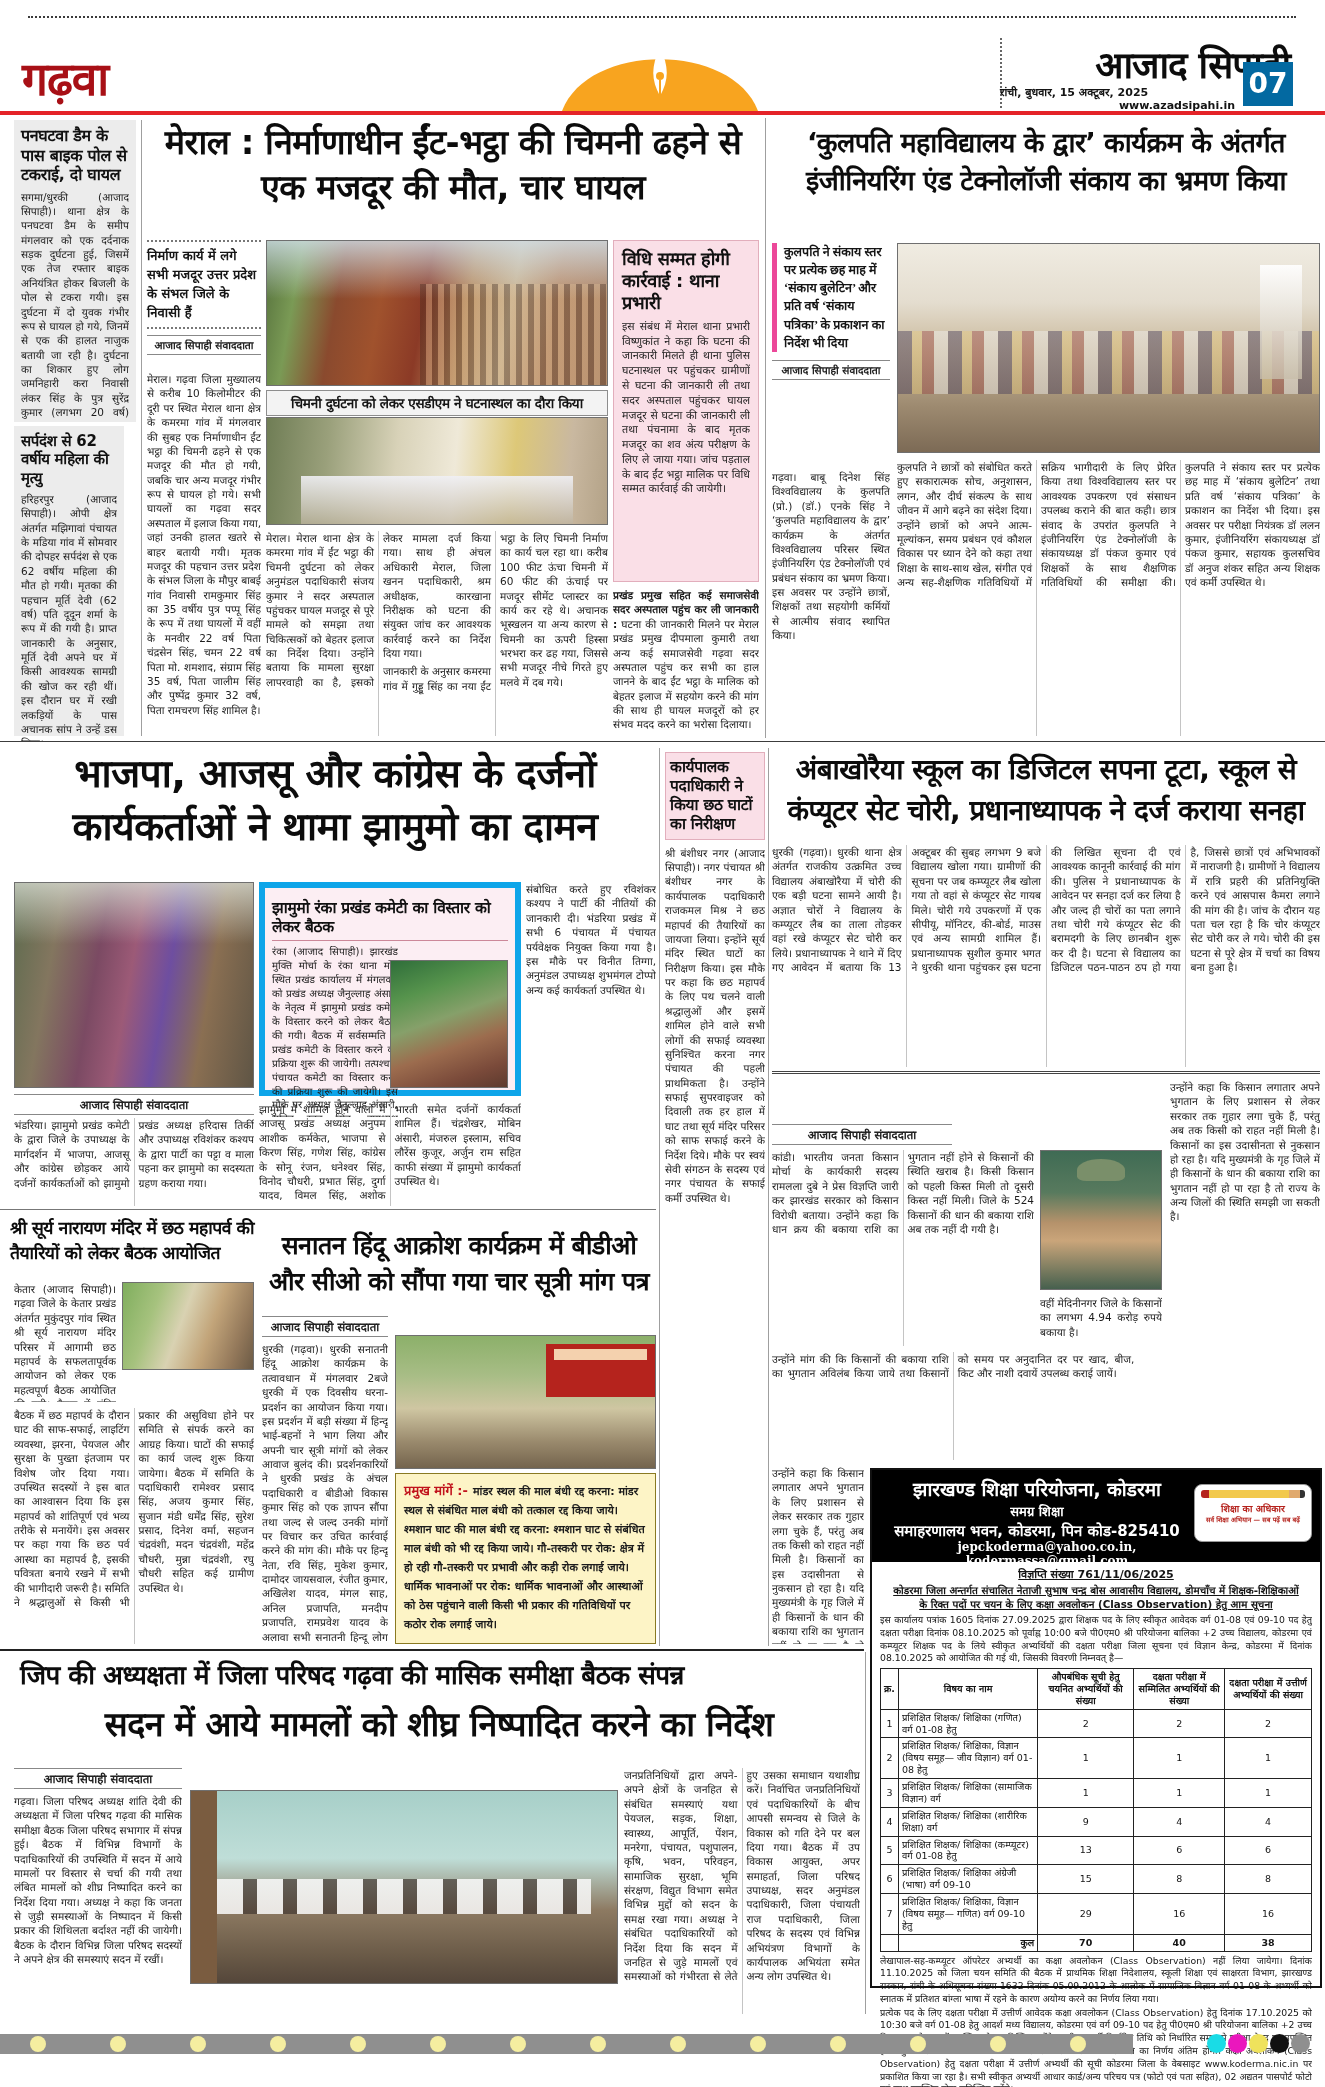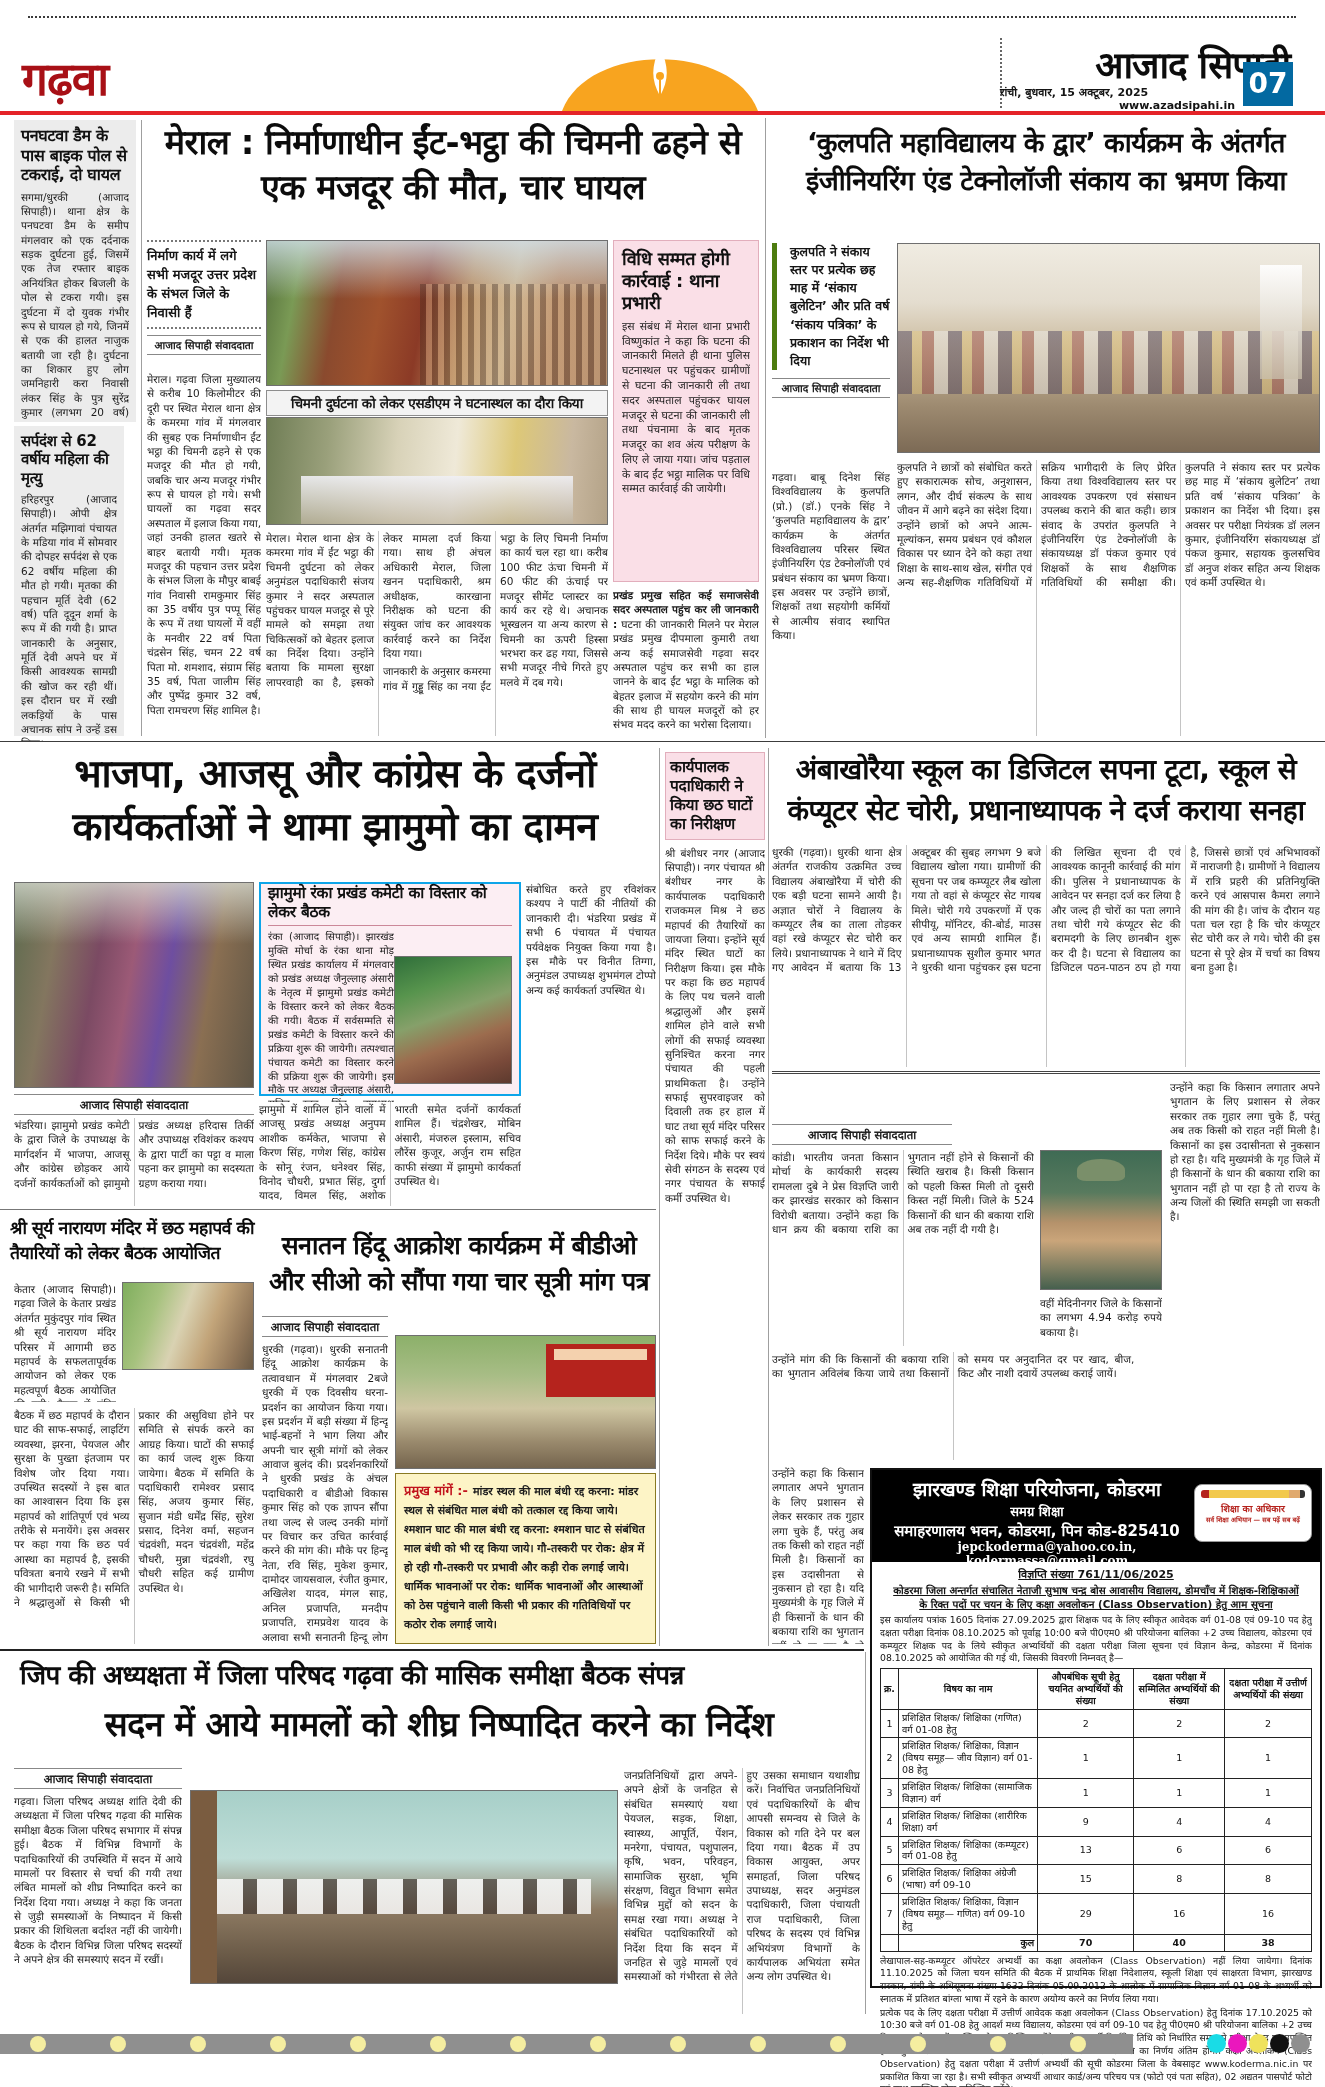--- a/index.html
+++ b/index.html
@@ -16,21 +16,21 @@
   .hl{font-weight:900;color:#0c0c0c;text-align:center;letter-spacing:-0.5px;}
   .byline{font-weight:700;font-size:11.5px;text-align:center;border-top:1px solid #888;border-bottom:1px solid #888;padding:2px 0;color:#222;background:#fff;}
   .vr{width:0;border-left:1px solid #9f9f9f;}
   .hrule{height:0;border-top:1px solid #3c3c3c;}
   .photo{border:1px solid #6f6f6f;overflow:hidden;}
   .graybox{background:#ececec;padding:6px 7px;}
   .pink{background:#fadfe7;}
   .boxtitle{font-weight:900;font-size:17px;line-height:1.22;letter-spacing:-0.3px;color:#111;}
   .capbar{font-weight:900;font-size:13.5px;text-align:center;background:#f3f3f3;border:1px solid #8d8d8d;padding:3px 2px;letter-spacing:-0.3px;}
   .subhead{font-weight:700;font-size:13px;line-height:1.45;color:#151515;}
-  .redbar{border-left:5px solid #4d7c0f;padding-left:13px;}
+  .redbar{border-left:5px solid #ec4899;padding-left:7px;font-family:Liberation Serif, serif;}
   .dotted-sep{border-bottom:2px dotted #777;}
   .ad{border:2.5px solid #111;background:#fff;}
   .adhead{background:#000;color:#fff;}
   .adtable{border-collapse:collapse;width:100%;font-size:9.5px;line-height:1.25;}
   .adtable th,.adtable td{border:1px solid #222;padding:2px 3px;vertical-align:middle;}
   .adtable th{font-weight:700;text-align:center;}
   .adtable td.num{text-align:center;}
   .adsmall{font-size:9.3px;line-height:1.38;text-align:justify;}
   .regbar{background:#8f8f8f;}
   .dot{border-radius:50%;position:absolute;}
@@ -123,21 +123,21 @@
   <div class="abs hrule" style="left:0;top:741px;width:1325px;"></div>
 
   <div class="abs hl" style="left:14px;top:748px;width:642px;font-size:39px;line-height:1.35;">भाजपा, आजसू और कांग्रेस के दर्जनों कार्यकर्ताओं ने थामा झामुमो का दामन</div>
 
   <div class="abs photo" style="left:14px;top:882px;width:240px;height:206px;background:linear-gradient(100deg,#5d6b4e 0%,#83765f 18%,#7b4a63 35%,#9c5a77 48%,#6e4ea0 62%,#8a6f52 78%,#5f5545 100%);">
     <div style="position:absolute;left:0;top:0;width:100%;height:30%;background:linear-gradient(180deg,rgba(220,225,215,.75),rgba(220,225,215,0));"></div>
   </div>
   <div class="abs byline" style="left:14px;top:1094px;width:240px;">आजाद सिपाही संवाददाता</div>
   <div class="abs bt c2" style="left:14px;top:1118px;width:240px;height:88px;">भंडरिया। झामुमो प्रखंड कमेटी के द्वारा जिले के उपाध्यक्ष के मार्गदर्शन में भाजपा, आजसू और कांग्रेस छोड़कर आये दर्जनों कार्यकर्ताओं को झामुमो प्रखंड अध्यक्ष हरिदास तिर्की और उपाध्यक्ष रविशंकर कश्यप के द्वारा पार्टी का पट्टा व माला पहना कर झामुमो का सदस्यता ग्रहण कराया गया।</div>
 
-  <div class="abs" style="left:259px;top:882px;width:262px;height:214px;background:#fceef3;border:2px solid #0ea5e9;padding:0 7px;">
+  <div class="abs" style="left:259px;top:882px;width:262px;height:214px;background:#fceef3;border:6px solid #0ea5e9;padding:11px 7px;">
     <div class="boxtitle" style="font-size:15.5px;border-bottom:1px solid #c89;padding-bottom:3px;margin-bottom:4px;">झामुमो रंका प्रखंड कमेटी का विस्तार को लेकर बैठक</div>
     <div class="photo" style="position:absolute;right:7px;top:72px;width:118px;height:128px;background:linear-gradient(160deg,#2f6e3a 0%,#57944d 25%,#86a06a 45%,#9c6c4e 65%,#7a4a3a 85%,#5d3a2e 100%);"></div>
     <div class="bt" style="width:126px;height:172px;font-size:10.2px;">रंका (आजाद सिपाही)। झारखंड मुक्ति मोर्चा के रंका थाना मोड़ स्थित प्रखंड कार्यालय में मंगलवार को प्रखंड अध्यक्ष जैनुल्लाह अंसारी के नेतृत्व में झामुमो प्रखंड कमेटी के विस्तार करने को लेकर बैठक की गयी। बैठक में सर्वसम्मति से प्रखंड कमेटी के विस्तार करने की प्रक्रिया शुरू की जायेगी। तत्पश्चात पंचायत कमेटी का विस्तार करने की प्रक्रिया शुरू की जायेगी। इस मौके पर अध्यक्ष जैनुल्लाह अंसारी, सचिव रतन सिंह, उपाध्यक्ष पारसनाथ पासवान उर्फ भिखुल पासवान, जिला उपाध्यक्ष अल्लाउद्दीन अंसारी, सुरेश सिंह, युवा नेता पप्पू यादव, दीपक कुमार सोनी, श्यामलाल यादव, परसु, उपेंद्र, मेकलाल अंसारी, संजय प्रसाद, राधेश्याम सिंह सहित कई कार्यकर्ता मौजूद थे।</div>
   </div>
   <div class="abs bt c2" style="left:259px;top:1102px;width:262px;height:104px;">झामुमो में शामिल होने वालों में आजसू प्रखंड अध्यक्ष अनुपम आशीक कर्मकेत, भाजपा से किरण सिंह, गणेश सिंह, कांग्रेस के सोनू रंजन, धनेश्वर सिंह, विनोद चौधरी, प्रभात सिंह, दुर्गा यादव, विमल सिंह, अशोक भारती समेत दर्जनों कार्यकर्ता शामिल हैं। चंद्रशेखर, मोबिन अंसारी, मंजरुल इस्लाम, सचिव लौरेंस कुजूर, अर्जुन राम सहित काफी संख्या में झामुमो कार्यकर्ता उपस्थित थे।</div>
   <div class="abs bt" style="left:526px;top:882px;width:130px;height:324px;">संबोधित करते हुए रविशंकर कश्यप ने पार्टी की नीतियों की जानकारी दी। भंडरिया प्रखंड में सभी 6 पंचायत में पंचायत पर्यवेक्षक नियुक्त किया गया है। इस मौके पर विनीत तिग्गा, अनुमंडल उपाध्यक्ष शुभमंगल टोप्पो अन्य कई कार्यकर्ता उपस्थित थे।</div>
 
   <div class="abs hrule" style="left:0;top:1209px;width:656px;border-top-color:#777;"></div>
 
   <div class="abs hl" style="left:10px;top:1216px;width:248px;font-size:17.5px;line-height:1.45;text-align:left;">श्री सूर्य नारायण मंदिर में छठ महापर्व की तैयारियों को लेकर बैठक आयोजित</div>

